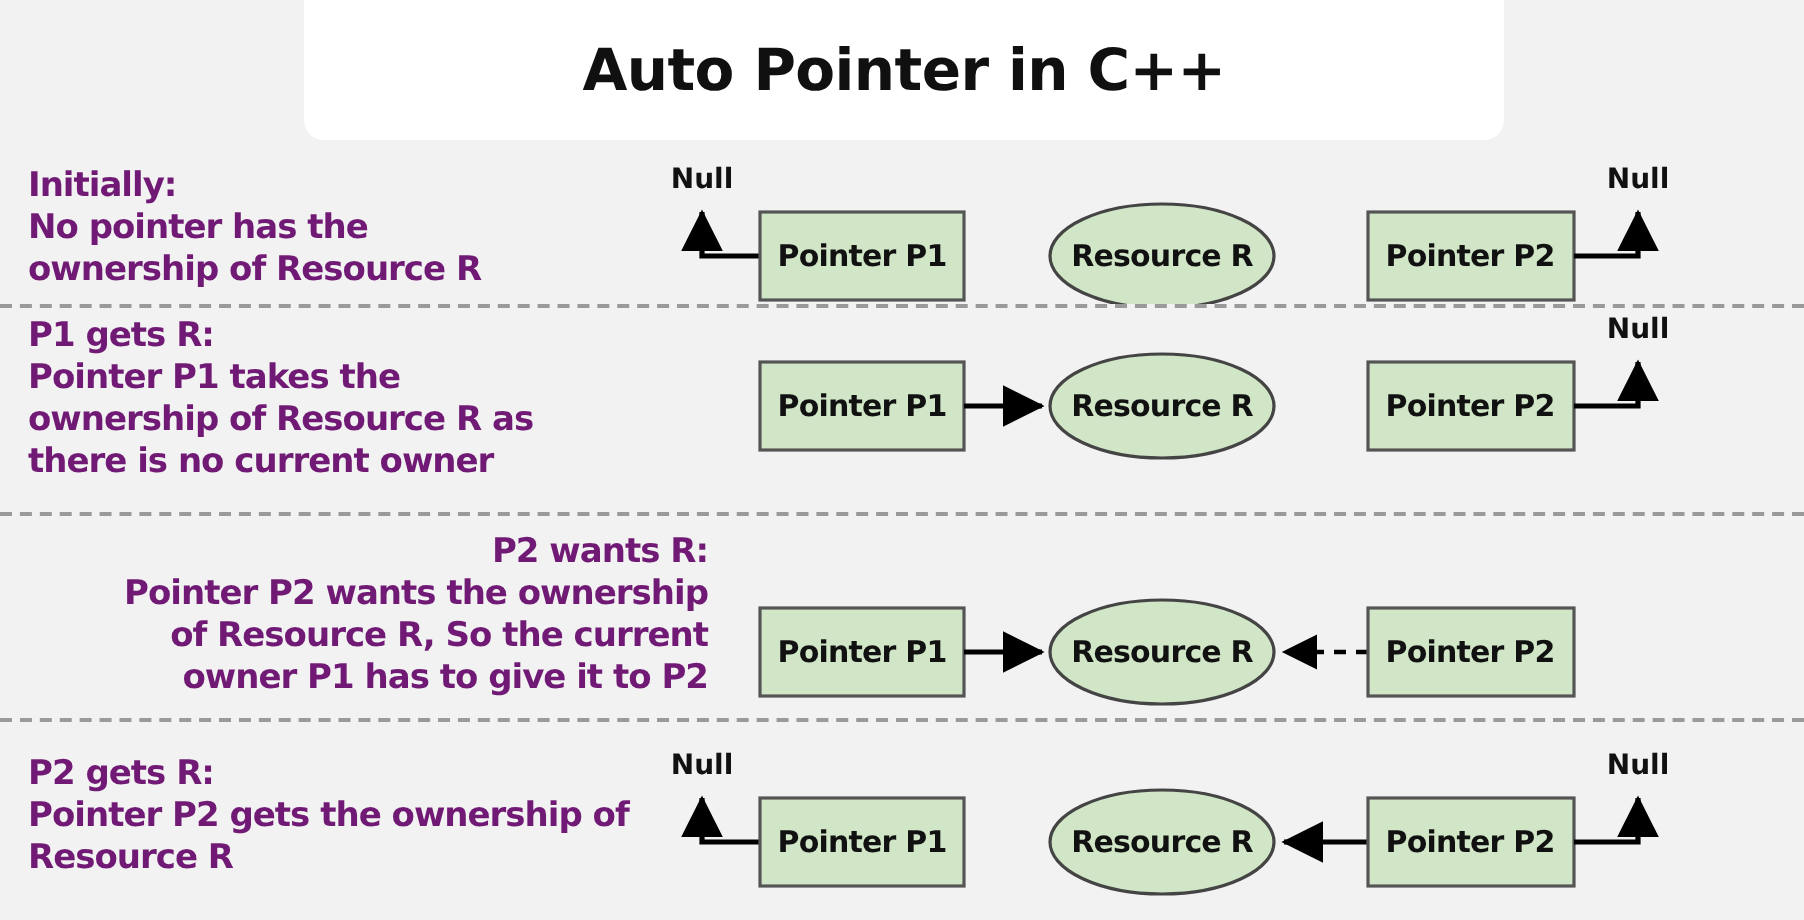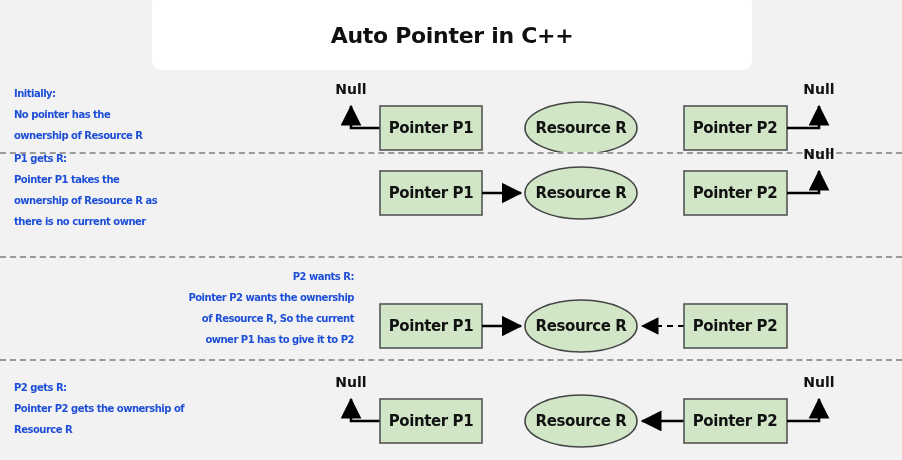--- a/index.html
+++ b/index.html
@@ -28,39 +28,39 @@
     width: 600px;
     height: 78px;
     background: #ffffff;
     border-radius: 10px;
     display: flex;
     align-items: center;
     justify-content: center;
   }
   .title-text {
     font-family: "DejaVu Sans", sans-serif;
-    font-size: 22px;
+    font-size: 29px;
     font-weight: 700;
     color: #101010;
     letter-spacing: -0.3px;
     padding-top: 8px;
   }
   
   .row {
     position: absolute;
     left: 0;
     width: 902px;
   }
   .row-desc {
     position: absolute;
     left: 14px;
     font-family: "DejaVu Sans", sans-serif;
-    font-size: 10px;
-    font-weight: 700;
-    color: #1d4ed8;
+    font-size: 17px;
+    font-weight: 700;
+    color: #701a75;
     line-height: 21px;
     letter-spacing: -0.5px;
     width: 320px;
     white-space: pre-line;
   }
   .diagram {
     position: absolute;
     left: 0;
     top: 0;
     width: 902px;
@@ -121,21 +121,21 @@
         <rect x="684" y="26" width="103" height="44" fill="#d0e6c6" stroke="#555" stroke-width="1.6"></rect>
         <text class="nodetext" x="735" y="53" text-anchor="middle">Pointer P2</text>
 
         <text class="nulltext" x="819" y="14" text-anchor="middle">Null</text>
         <path d="M787,48 L819,48 L819,26" stroke="#000" stroke-width="2.6" fill="none" marker-end="url(#ah1)"></path>
       </svg>
     </div>
   </div>
   <div class="separator" style="top:152px;"></div>
 
-  <div class="row" style="top:144px;height:96px;text-decoration:underline;">
+  <div class="row" style="top:154px;height:96px;text-decoration:underline;">
     <div class="row-desc" style="top:4px;">P1 gets R:
 Pointer P1 takes the
 ownership of Resource R as
 there is no current owner</div>
     <div class="diagram">
       <svg width="902" height="96" viewBox="0 0 902 96">
         <defs>
           <marker id="ah2" markerWidth="9" markerHeight="9" refX="7.5" refY="4" orient="auto">
             <path d="M0,0 L8,4 L0,8 z" fill="#000"></path>
           </marker>

